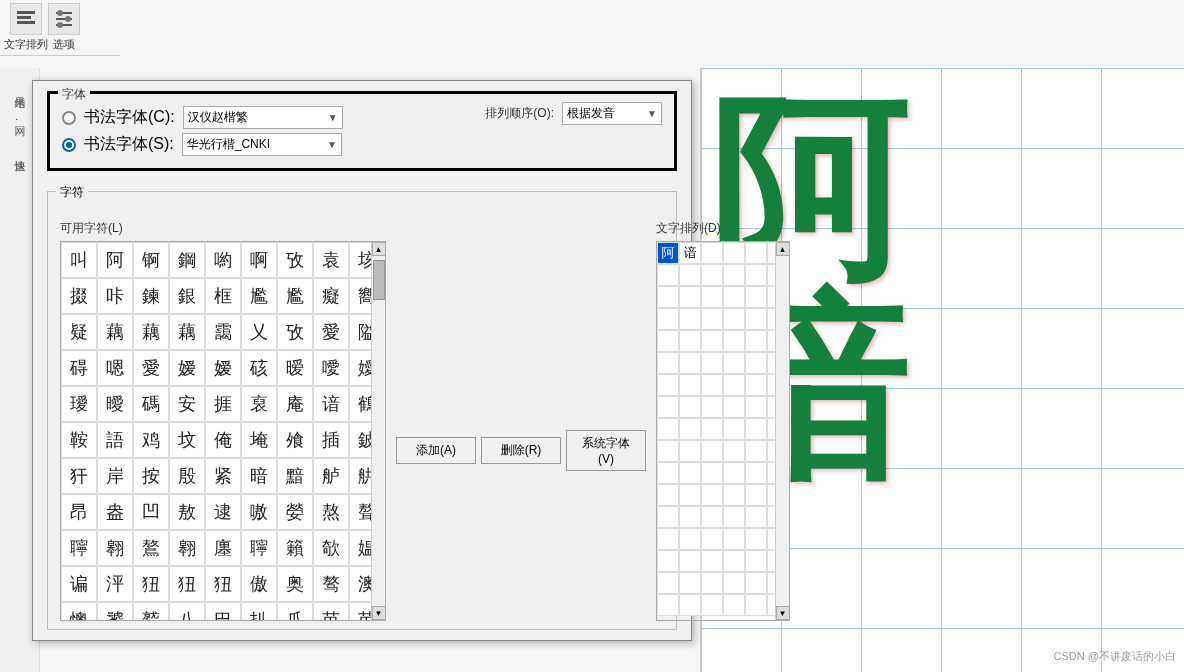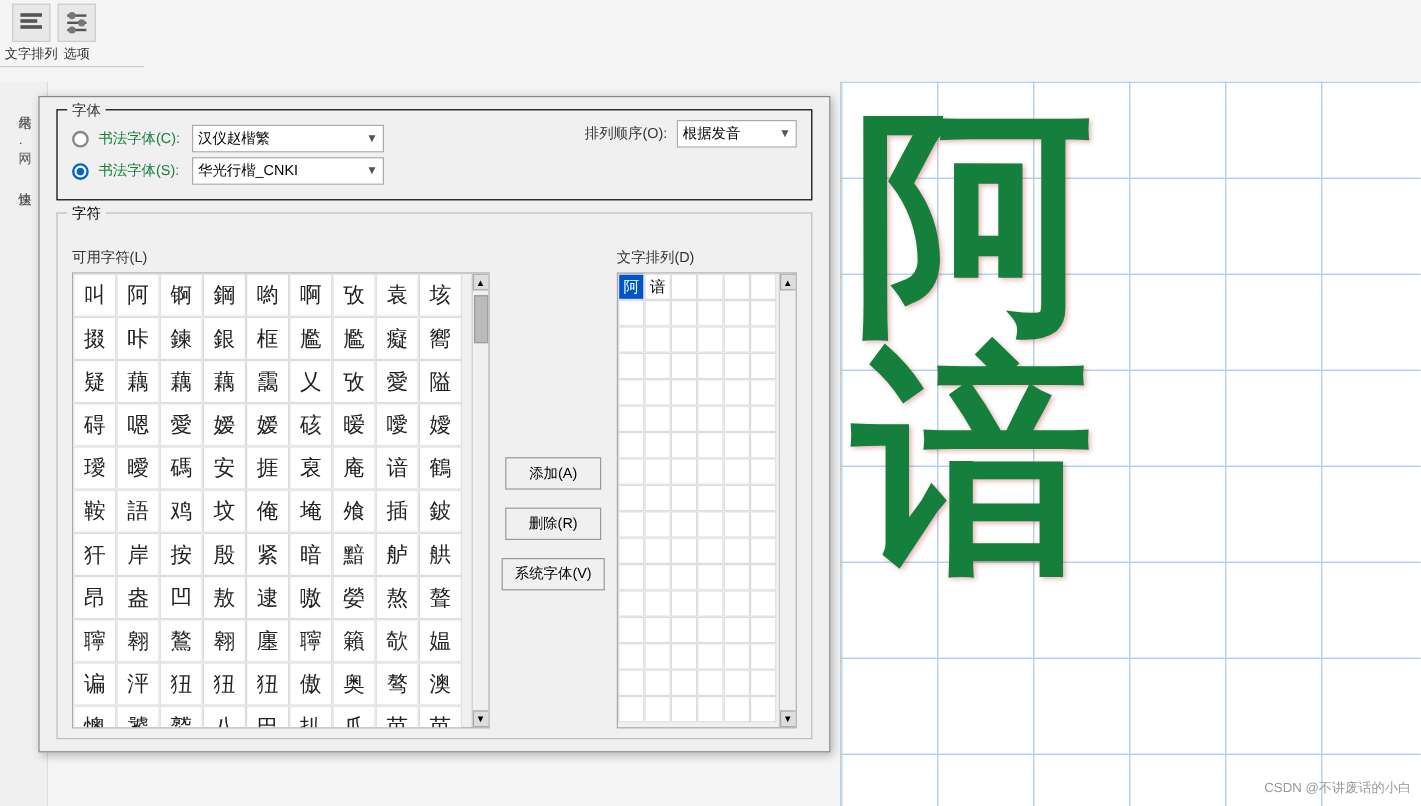--- a/index.html
+++ b/index.html
@@ -155,23 +155,23 @@
       font-size: 14px;
       color: #444;
       background: transparent;
       border: none;
     }
 
     .dialog-body {
       padding: 10px 14px;
     }
     .font-section {
-      border: 1px solid #000000;
+      border: 3px solid #000000;
       padding: 8px 12px;
-      margin-bottom: 10px;
+      margin-bottom: 20px;
       position: relative;
     }
     .font-section-title {
       position: absolute;
       top: -8px;
       left: 8px;
       background: #f0f0f0;
       padding: 0 4px;
       font-size: 12px;
       color: #333;
@@ -189,22 +189,22 @@
       border: 2px solid #888;
       background: #fff;
       display: inline-block;
       flex-shrink: 0;
     }
     .radio-btn.selected {
       border-color: #0066cc;
       background: radial-gradient(circle at center, #0066cc 40%, #fff 50%);
     }
     .font-label {
-      font-size: 12px;
-      color: #15803d;
+      font-size: 16px;
+      color: #000000;
       min-width: 70px;
     }
     .font-select {
       background: #fff;
       border: 1px solid #aaa;
       padding: 2px 4px;
       font-size: 12px;
       display: flex;
       align-items: center;
       justify-content: space-between;
@@ -329,24 +329,24 @@
       width: 12px;
       height: 40px;
       background: #bbb;
       border: 1px solid #999;
       margin-top: 4px;
     }
 
     
     .mid-buttons {
       display: flex;
-      flex-direction: column;
+      flex-direction: row;
       align-items: center;
       justify-content: center;
-      gap: 15px;
+      gap: 5px;
       padding-top: 60px;
     }
     .dialog-btn {
       min-width: 80px;
       padding: 4px 10px;
       background: #f0f0f0;
       border: 1px solid #999;
       font-size: 12px;
       cursor: pointer;
       text-align: center;

